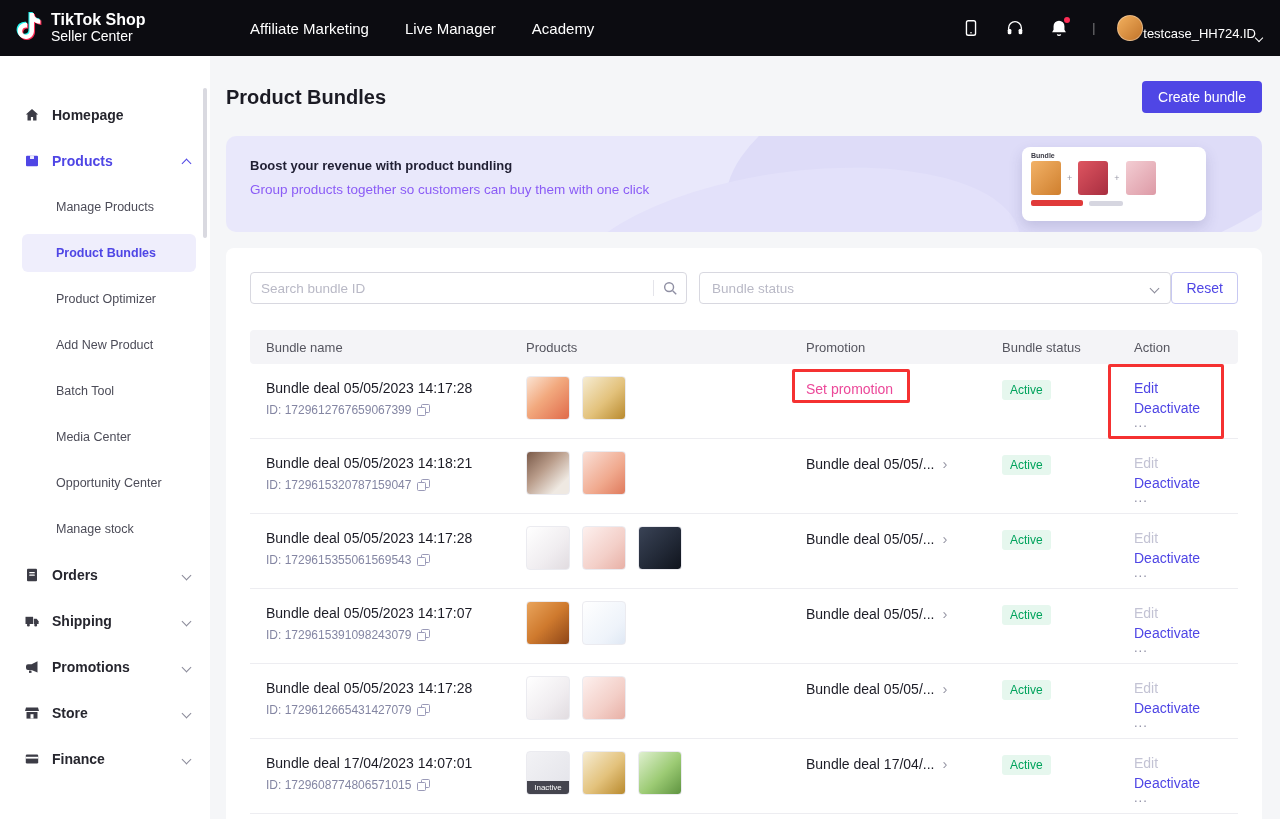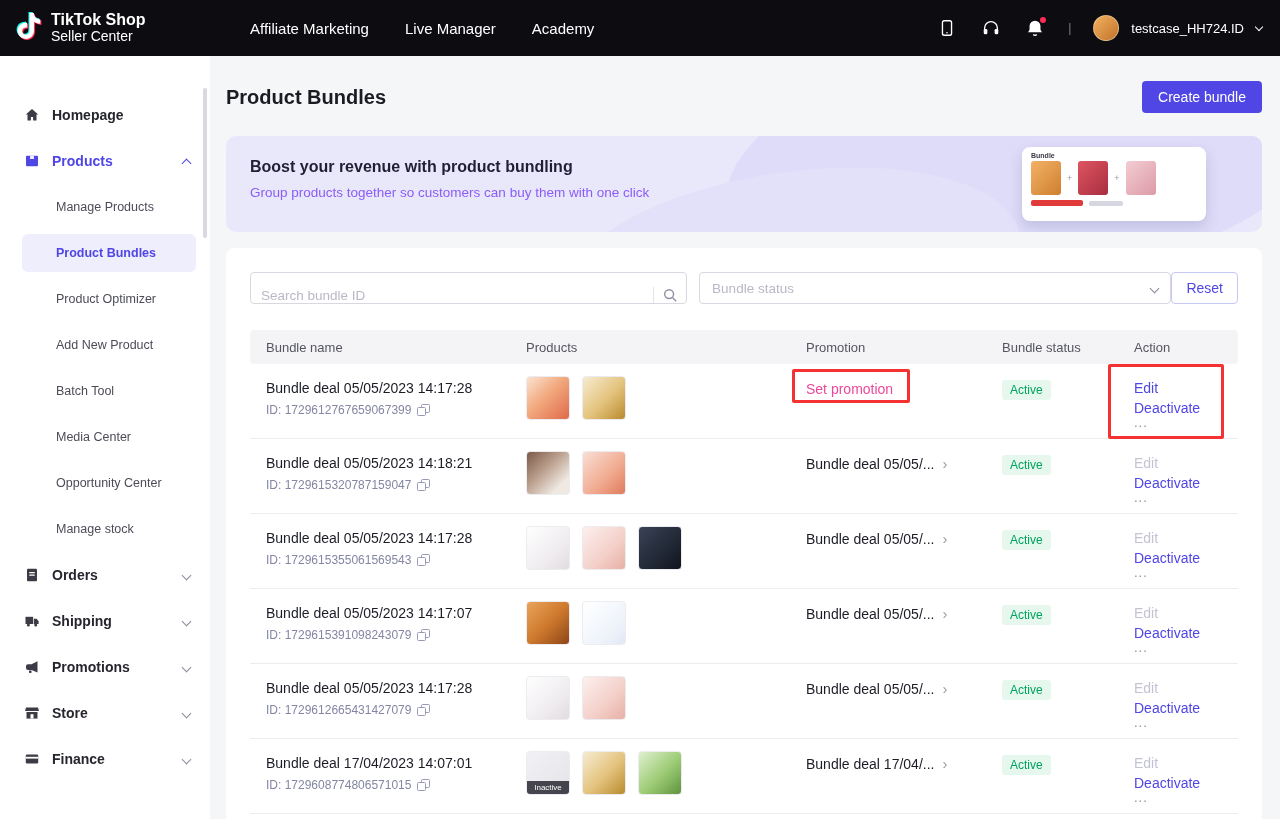--- a/index.html
+++ b/index.html
@@ -13,21 +13,21 @@
 .logo{display:flex;align-items:flex-start;gap:9px;padding-left:16px;width:234px}
 .logo-text{line-height:1.12}
 .logo-l1{font-size:16px;font-weight:700}
 .logo-l2{font-size:14px;font-weight:400}
 .topnav{display:flex;gap:36px;margin-left:16px}
 .navitem{font-size:15px;font-weight:400;color:#fff;cursor:pointer;white-space:nowrap}
 .top-right{margin-left:auto;display:flex;align-items:center;gap:22px;padding-right:18px}
 .icon-btn{width:22px;height:22px;position:relative;display:flex;align-items:center;justify-content:center;cursor:pointer}
 .red-dot{position:absolute;top:0;right:0;width:6px;height:6px;border-radius:50%;background:#fe2c55}
 .top-divider{color:rgba(255,255,255,.45);font-size:12px}
-.user{display:flex;align-items:center;gap:12px;cursor:pointer}
+.user{display:flex;align-items:flex-end;gap:0;cursor:pointer}
 .avatar{width:26px;height:26px;border-radius:50%;background:linear-gradient(135deg,#f2b05e,#c2742a);border:1px solid rgba(255,255,255,.35)}
 .user-name{font-size:13px}
 .chev{width:7px;height:7px;border-right:1.6px solid #8a8a99;border-bottom:1.6px solid #8a8a99;transform:rotate(45deg);display:inline-block}
 .chev.white{border-color:#fff;width:6px;height:6px;margin-top:-3px}
 .chev.up{transform:rotate(-135deg);margin-top:4px}
 .chev.accent{border-color:#4f46e5}
 
 
 .sidebar{position:absolute;top:56px;left:0;width:210px;bottom:0;background:#fff;padding-top:36px;overflow:hidden;z-index:5}
 .side-item{height:46px;display:flex;align-items:center;gap:12px;padding:0 20px 0 24px;
@@ -45,36 +45,36 @@
 .main{position:absolute;left:210px;top:56px;right:0;bottom:0;background:#f5f6f8;
   padding:24px 18px 0 16px;overflow:hidden}
 .page-head{display:flex;align-items:center;justify-content:space-between;height:34px}
 .page-title{font-size:20px;font-weight:700;color:#1b1b24}
 .btn-primary{height:32px;padding:0 16px;background:#4f46e5;color:#fff;font-size:14px;border:none;border-radius:4px;cursor:pointer;font-family:inherit}
 
 
 .banner{position:relative;margin-top:22px;height:96px;border-radius:10px;background:#e9e8fb;overflow:hidden}
 .wave1{position:absolute;right:-80px;top:-110px;width:620px;height:260px;background:#dedcf8;border-radius:50%;transform:rotate(-10deg)}
 .wave2{position:absolute;right:240px;bottom:-130px;width:460px;height:190px;background:#e3e1fa;border-radius:50%;transform:rotate(-8deg)}
-.banner-title{position:relative;font-size:16px;font-weight:700;color:#201f33;margin:22px 0 0 24px}
+.banner-title{position:relative;font-size:13px;font-weight:700;color:#201f33;margin:22px 0 0 24px}
 .banner-sub{position:relative;font-size:13.5px;color:#8b5cf6;margin:9px 0 0 24px}
 .banner-card{position:absolute;right:56px;top:11px;width:184px;height:74px;background:#fff;border-radius:8px;
   box-shadow:0 6px 14px rgba(60,60,120,.18);padding:5px 9px}
 .bc-label{font-size:7px;color:#3a3a44;font-weight:700}
 .bc-row{display:flex;align-items:center;gap:6px;margin-top:2px}
 .bc-thumb{width:30px;height:34px;border-radius:3px}
 .bc-plus{font-size:9px;color:#9a9aa8}
 .bc-bottom{display:flex;align-items:center;gap:6px;margin-top:5px}
 .bc-price{width:52px;height:6px;border-radius:2px;background:#e03a3a}
 .bc-sub{width:34px;height:5px;border-radius:2px;background:#d6d6e0}
 
 
 .card{margin-top:16px;background:#fff;border-radius:8px;padding:24px;height:586px}
 .filters{display:flex;align-items:center}
-.search-box{width:468px;height:32px;border:1px solid #d8d8e0;border-radius:4px;display:flex;align-items:flex-end;background:#fff}
+.search-box{width:468px;height:32px;border:1px solid #d8d8e0;border-radius:4px;display:flex;align-items:center;background:#fff}
 .search-input{flex:1;border:none;outline:none;padding:0 10px;font-size:13.5px;color:#333;background:transparent;font-family:inherit}
 .search-input::placeholder{color:#b9b9c6}
 .search-sep{width:1px;height:16px;background:#e4e4ea}
 .search-ic{width:32px;display:flex;align-items:center;justify-content:center;cursor:pointer}
 .select-box{width:504px;height:32px;border:1px solid #d8d8e0;border-radius:4px;display:flex;align-items:center;
   justify-content:space-between;padding:0 12px;margin-left:12px;background:#fff;cursor:pointer}
 .select-placeholder{font-size:13.5px;color:#b9b9c6}
 .btn-reset{margin-left:auto;height:32px;padding:0 14px;border:1px solid #c7c8f2;border-radius:4px;background:#fff;
   color:#4f46e5;font-size:14px;cursor:pointer;font-family:inherit}
 

